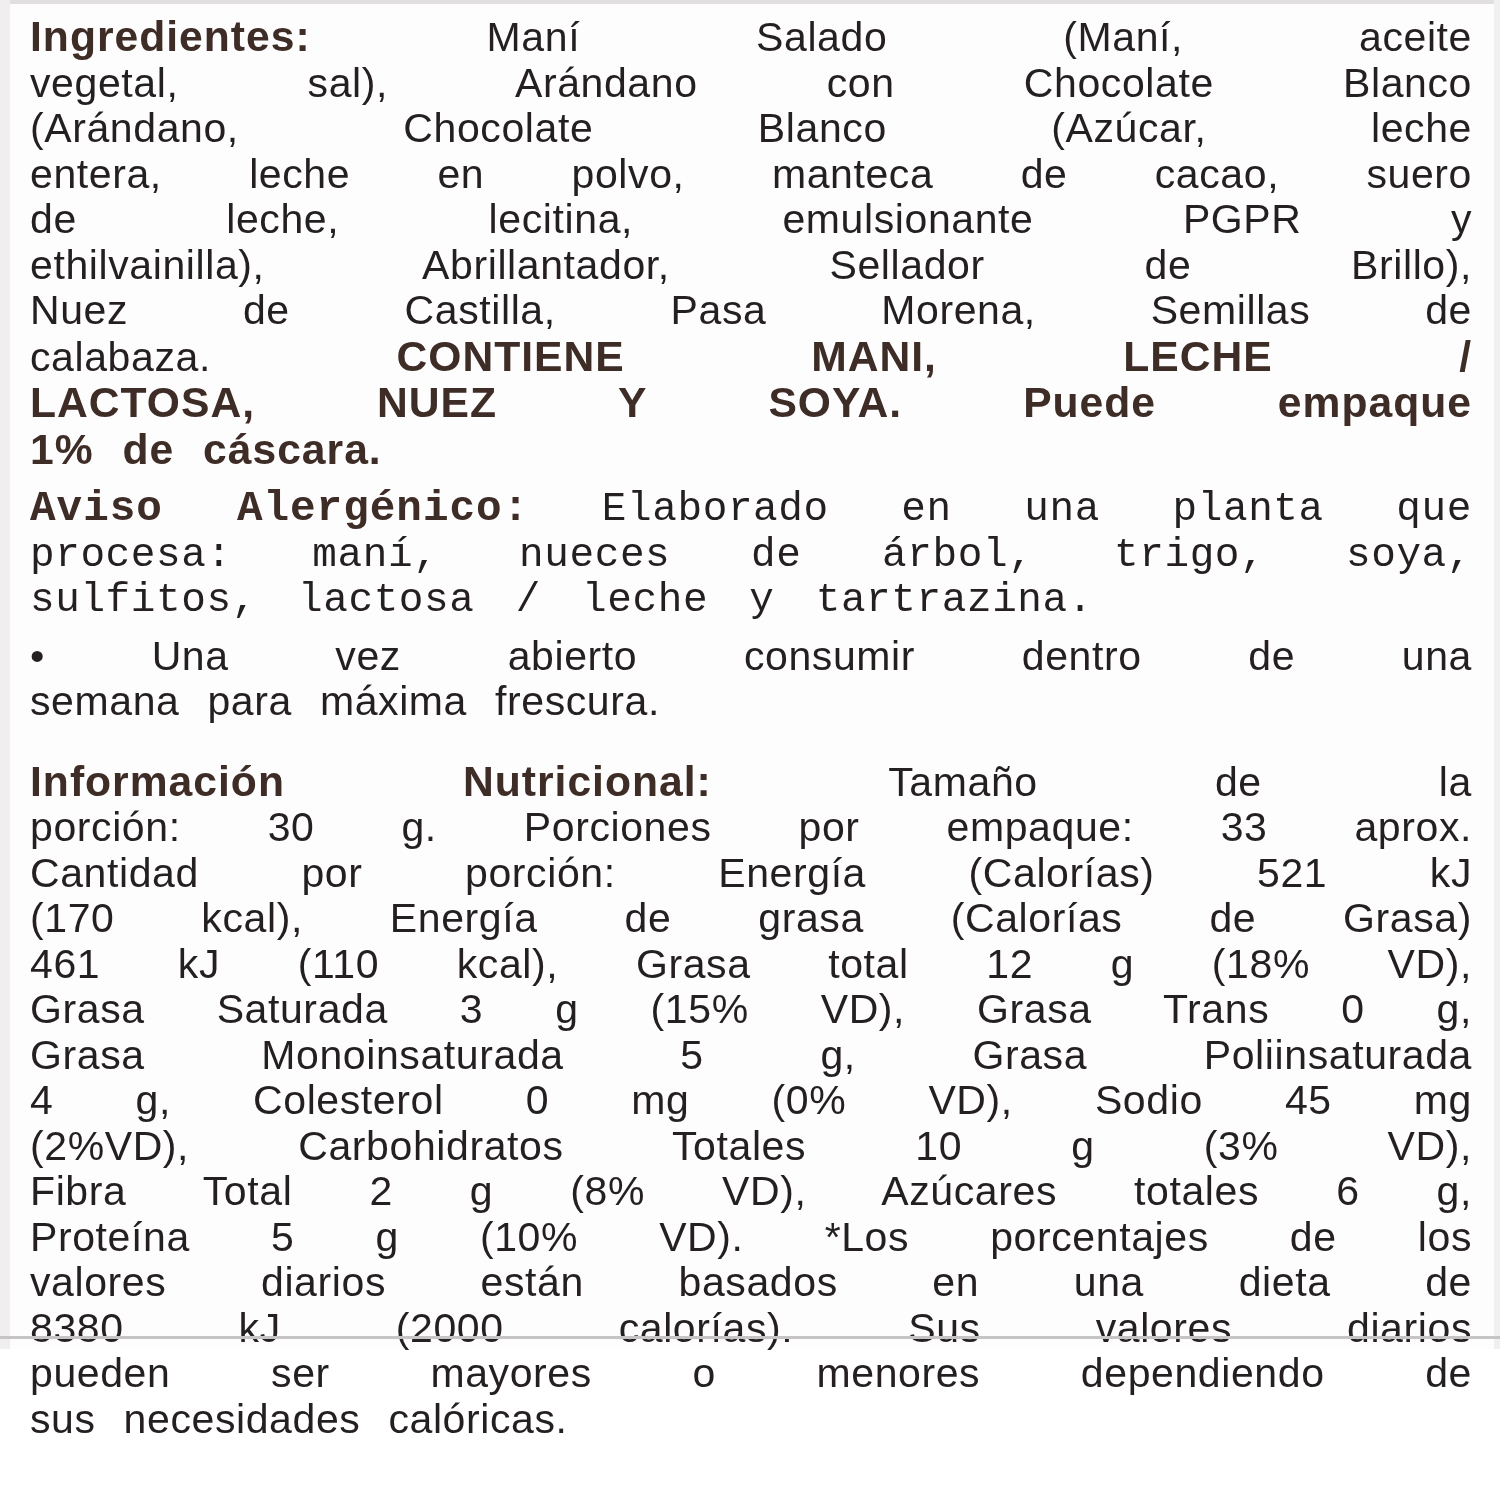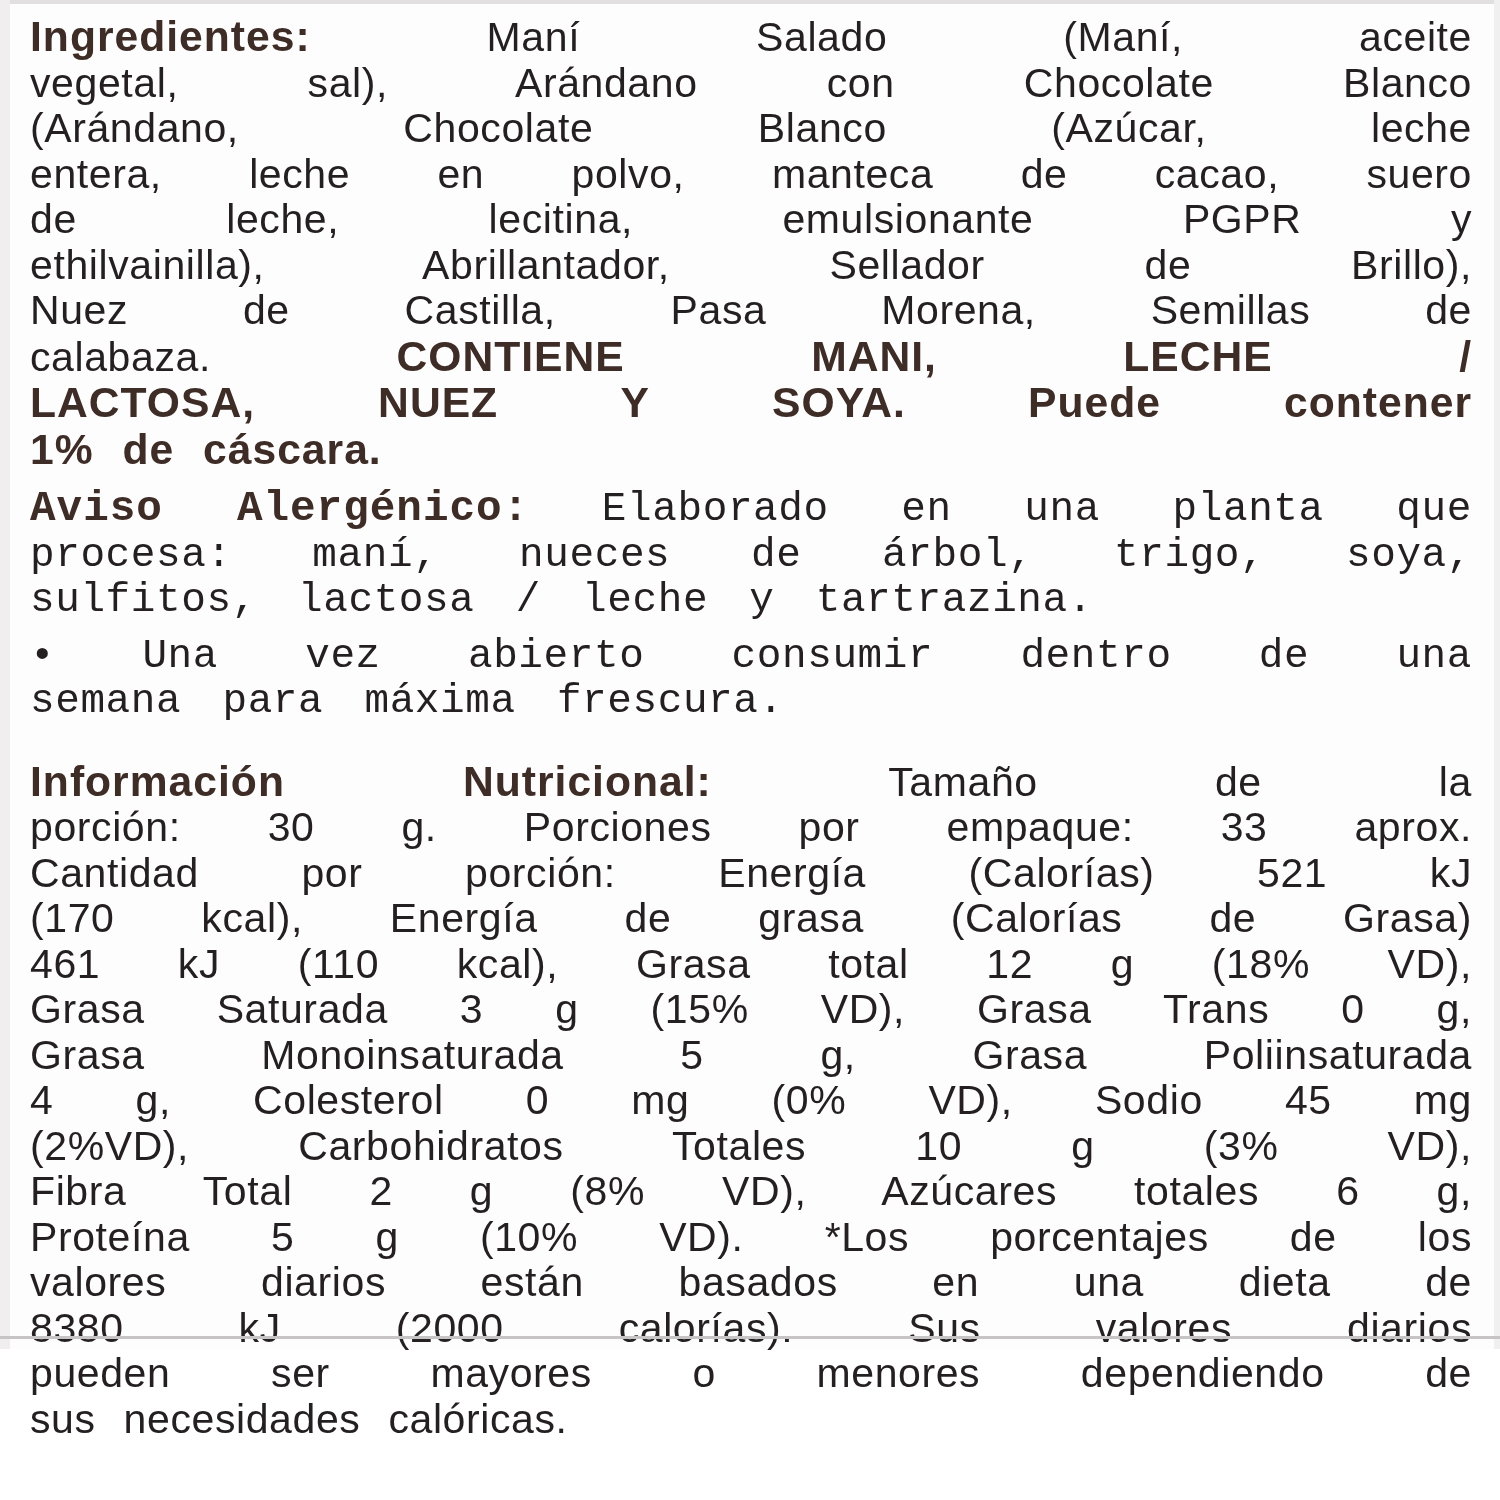--- a/index.html
+++ b/index.html
@@ -47,41 +47,41 @@
   .b {
     font-weight: bold;
     color: #3e2c27;
     font-size: 1.04em;
     letter-spacing: 1px;
   }
   .r { color: #241f21; }
 
   [data-name="allergen-paragraph"]  { margin-top: 14px; font-family: Liberation Mono, monospace; }
   [data-name="storage-bullet-1"]    { margin-top: 14px; }
-  [data-name="storage-bullet-2"]    { margin-top: 10px; font-family: Liberation Mono, monospace; }
+  [data-name="storage-bullet-2"]    { margin-top: 10px; }
   [data-name="nutrition-paragraph"] { margin-top: 34px; }
 </style>
 </head>
 <body>
 
 <div class="label" data-name="nutrition-label">
   <div class="edge-top" data-name="label-photo-edge-top"></div>
   <div class="edge-left" data-name="label-photo-edge-left"></div>
   <div class="edge-right" data-name="label-photo-edge-right"></div>
   <div class="text-block" data-name="label-text">
       <div data-name="ingredients-paragraph">
         <div class="line" data-name="label-line"><span class="b" data-name="bold-text-segment">Ingredientes:</span> <span class="r" data-name="text-segment">Maní Salado (Maní, aceite</span></div>
         <div class="line" data-name="label-line"><span class="r" data-name="text-segment">vegetal, sal), Arándano con Chocolate Blanco</span></div>
         <div class="line" data-name="label-line"><span class="r" data-name="text-segment">(Arándano, Chocolate Blanco (Azúcar, leche</span></div>
         <div class="line" data-name="label-line"><span class="r" data-name="text-segment">entera, leche en polvo, manteca de cacao, suero</span></div>
         <div class="line" data-name="label-line"><span class="r" data-name="text-segment">de leche, lecitina, emulsionante PGPR y</span></div>
         <div class="line" data-name="label-line"><span class="r" data-name="text-segment">ethilvainilla), Abrillantador, Sellador de Brillo),</span></div>
         <div class="line" data-name="label-line"><span class="r" data-name="text-segment">Nuez de Castilla, Pasa Morena, Semillas de</span></div>
         <div class="line" data-name="label-line"><span class="r" data-name="text-segment">calabaza.</span> <span class="b" data-name="bold-text-segment">CONTIENE MANI, LECHE /</span></div>
-        <div class="line" data-name="label-line"><span class="b" data-name="bold-text-segment">LACTOSA, NUEZ Y SOYA.</span> <span class="b" data-name="bold-text-segment">Puede contener</span></div>
+        <div class="line" data-name="label-line"><span class="b" data-name="bold-text-segment">LACTOSA, NUEZ Y SOYA.</span> <span class="b" data-name="bold-text-segment">Puede empaque</span></div>
         <div class="line last" data-name="label-line"><span class="b" data-name="bold-text-segment">1% de cáscara.</span></div>
       </div>
       <div data-name="allergen-paragraph">
         <div class="line" data-name="label-line"><span class="b" data-name="bold-text-segment">Aviso Alergénico:</span> <span class="r" data-name="text-segment">Elaborado en una planta que</span></div>
         <div class="line" data-name="label-line"><span class="r" data-name="text-segment">procesa: maní, nueces de árbol, trigo, soya,</span></div>
         <div class="line last" data-name="label-line"><span class="r" data-name="text-segment">sulfitos, lactosa / leche y tartrazina.</span></div>
       </div>
       <div data-name="storage-bullet-2">
         <div class="line" data-name="label-line"><span class="r" data-name="text-segment">• Una vez abierto consumir dentro de una</span></div>
         <div class="line last" data-name="label-line"><span class="r" data-name="text-segment">semana para máxima frescura.</span></div>

